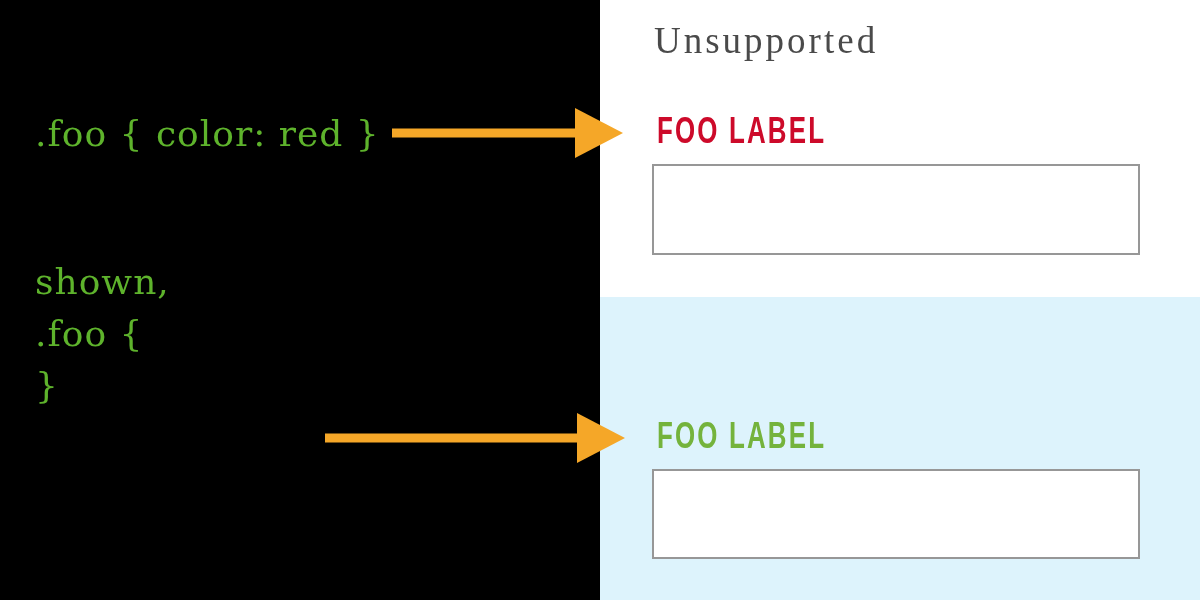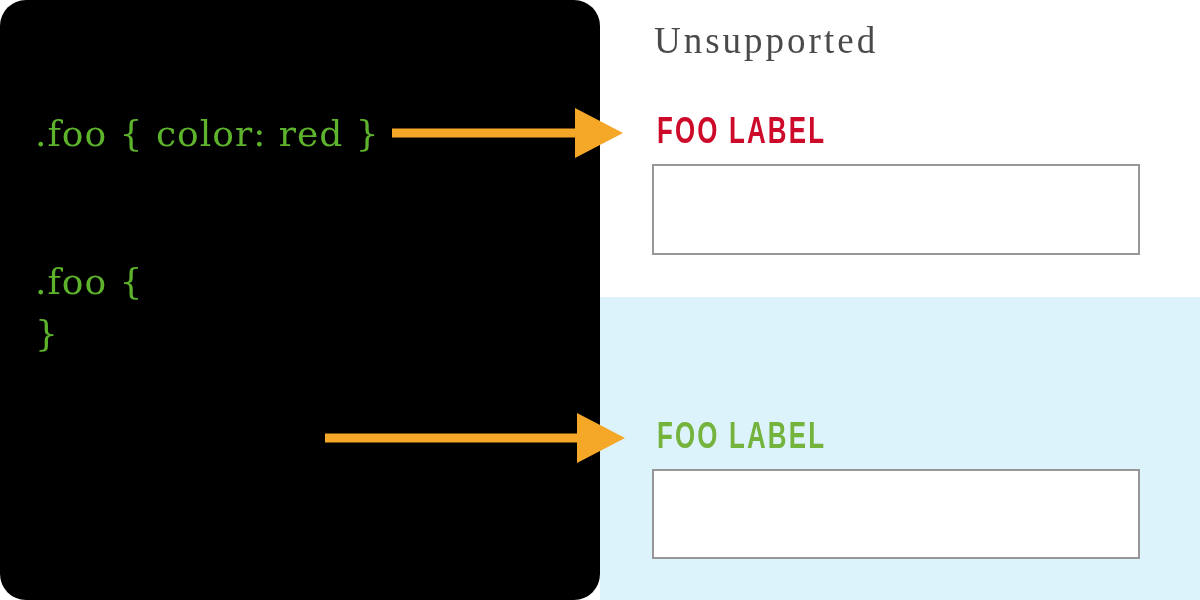--- a/index.html
+++ b/index.html
@@ -9,21 +9,20 @@
     font-family: "DejaVu Serif", serif;
     background: #ffffff;
   }
 
   
   .code-panel {
     position: absolute;
     left: 0; top: 0;
     width: 600px; height: 600px;
     background: #000000;
-    border-radius: 26px;
   }
   .code-line {
     position: relative;
     white-space: pre;
     color: #5eb32c;
     font-family: "DejaVu Serif", serif;
     font-size: 36px;
     line-height: 52px;
     letter-spacing: 1px;
   }
@@ -83,20 +82,21 @@
   .panel-supported  .field-input { top: 172px; height: 90px; }
 </style>
 </head>
 <body>
 
 <div class="code-panel">
   <div class="code-block-1">
     <div class="code-line">.foo { color: red }</div>
   </div>
   <div class="code-block-2">
+    <div class="code-line">shown,</div>
     <div class="code-line">.foo {</div>
     <div class="code-line">}</div>
   </div>
 </div>
 
 <div class="result-panel panel-unsupported">
   <div class="panel-title">Unsupported</div>
   <div class="field-label">FOO LABEL</div>
   <input class="field-input" type="text" value="" style="">
 </div>

